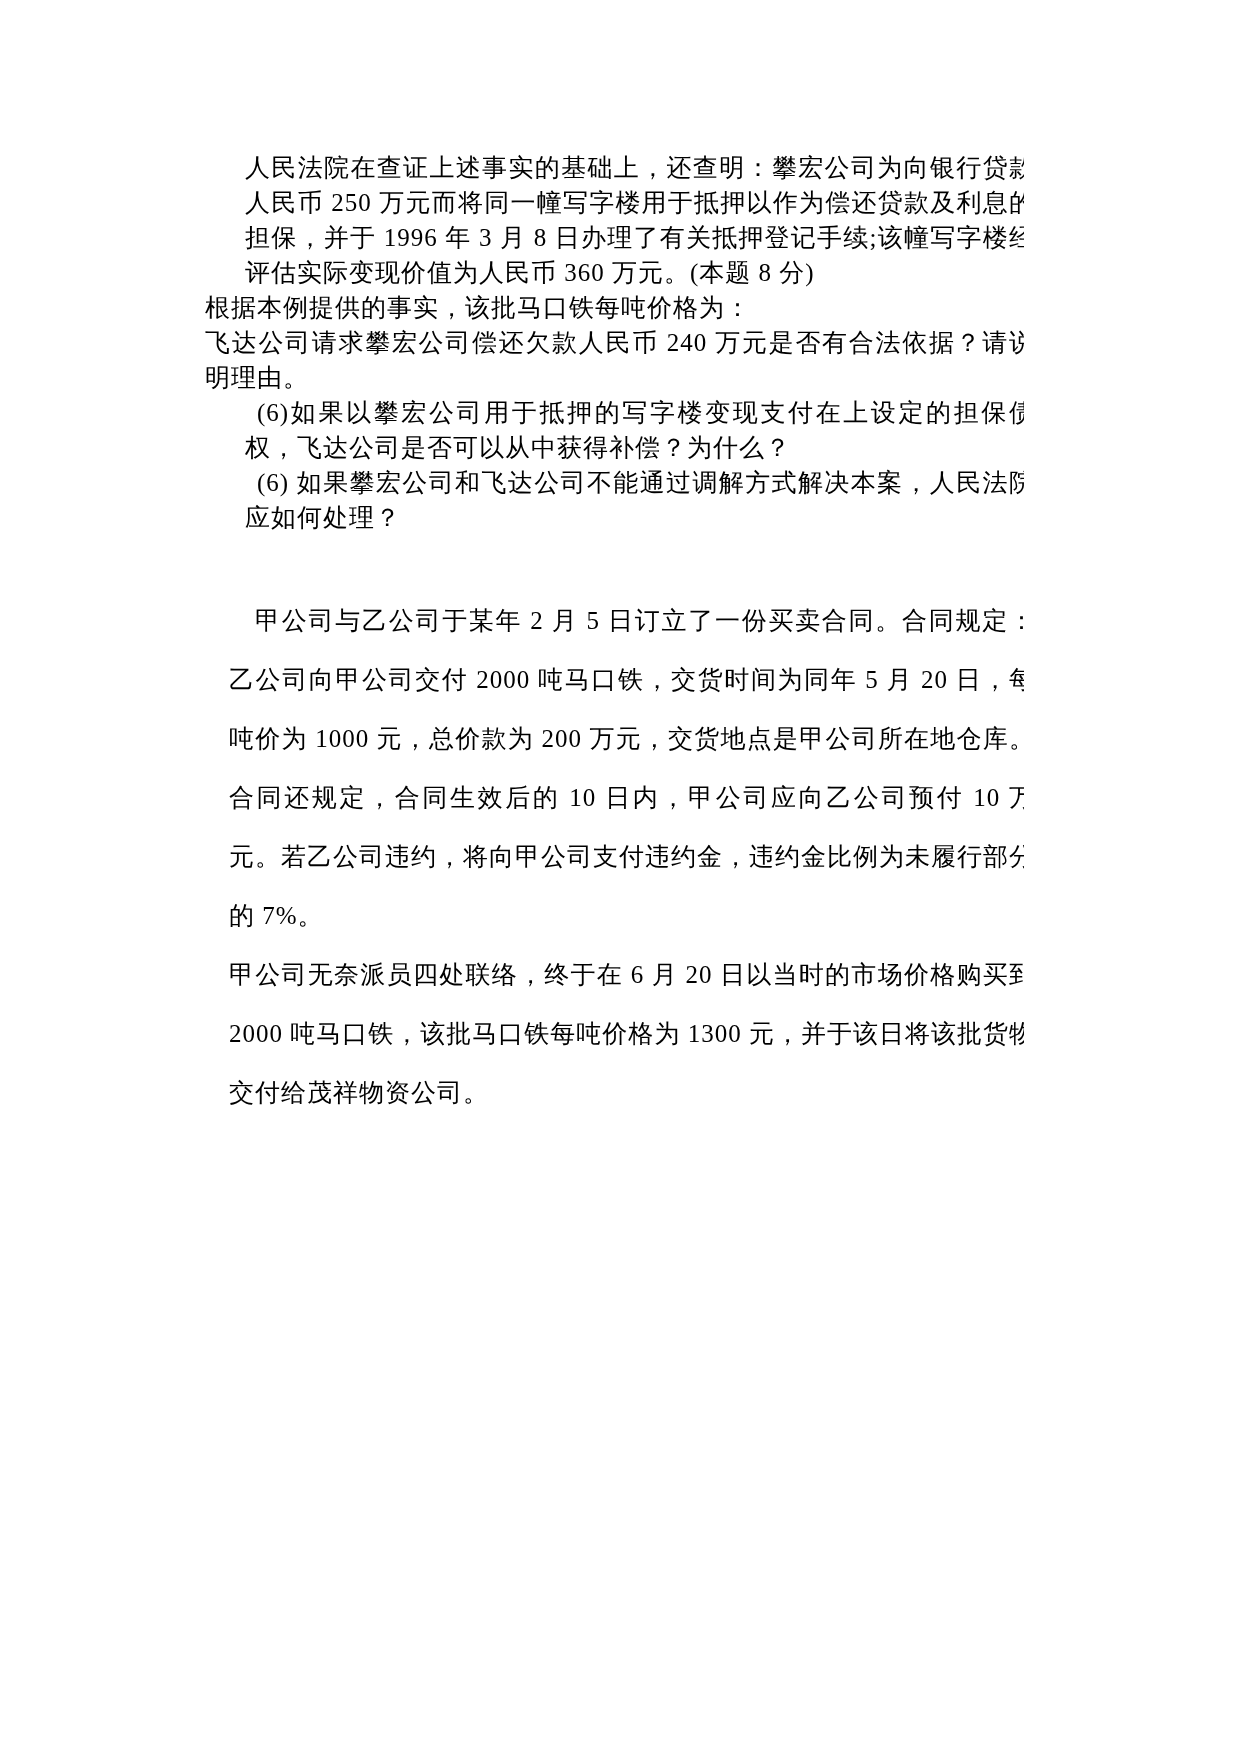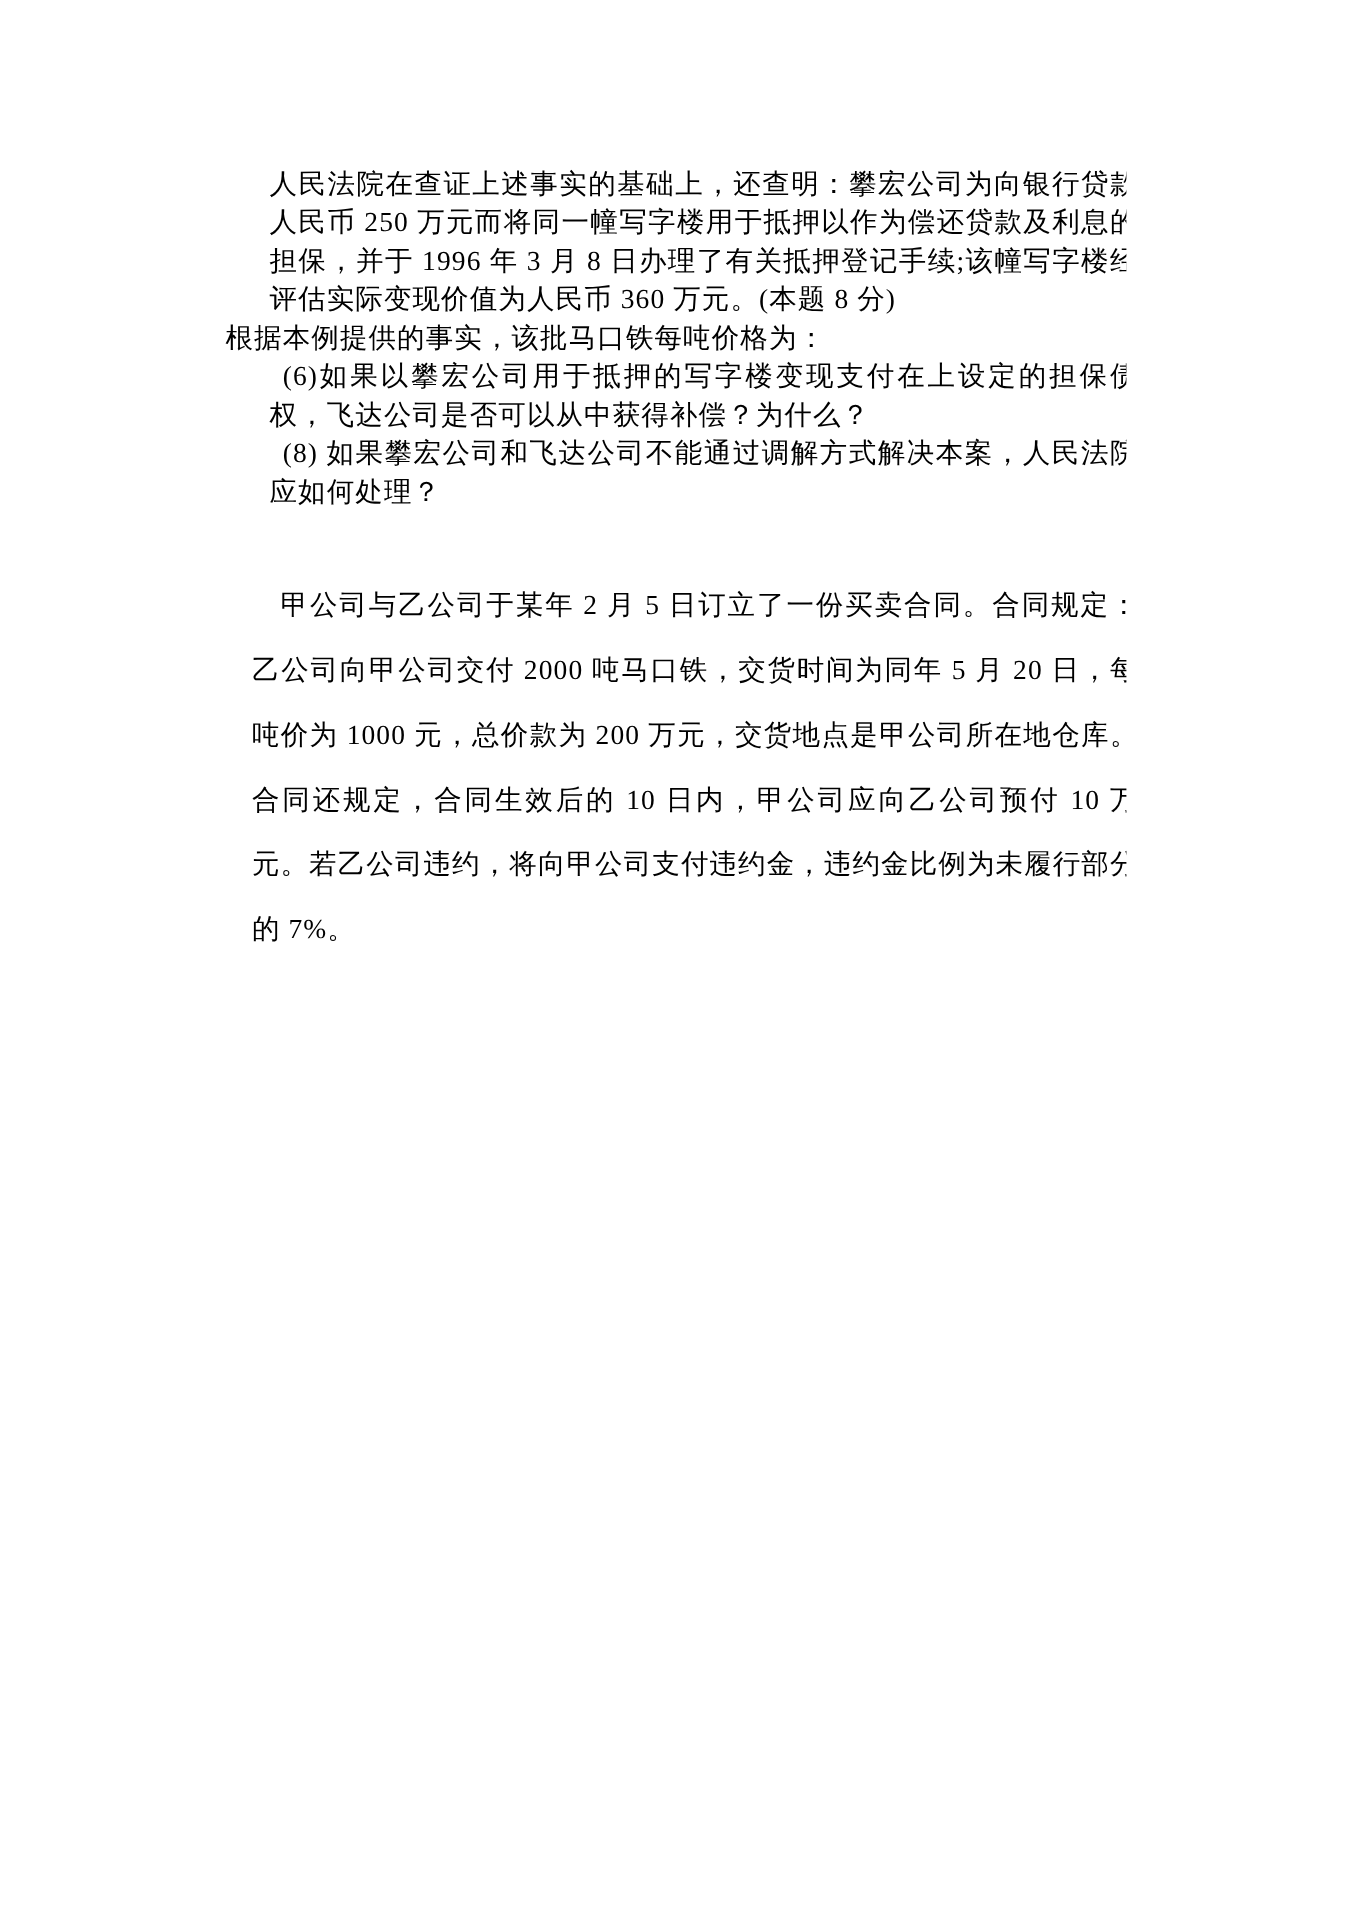--- a/index.html
+++ b/index.html
@@ -51,22 +51,24 @@
 </style>
 </head>
 <body>
 
 <div class="page">
   <div class="doc">
 
     <div class="sec1">
       <p class="indented">人民法院在查证上述事实的基础上，还查明：攀宏公司为向银行贷款人民币 250 万元而将同一幢写字楼用于抵押以作为偿还贷款及利息的担保，并于 1996 年 3 月 8 日办理了有关抵押登记手续;该幢写字楼经评估实际变现价值为人民币 360 万元。(本题 8 分)</p>
       <p class="flush">根据本例提供的事实，该批马口铁每吨价格为：</p>
+      <p class="flush">飞达公司请求攀宏公司偿还欠款人民币 240 万元是否有合法依据？请说明理由。</p>
       <p class="qnum">(6)如果以攀宏公司用于抵押的写字楼变现支付在上设定的担保债权，飞达公司是否可以从中获得补偿？为什么？</p>
-      <p class="qnum">(8) 如果攀宏公司和飞达公司不能通过调解方式解决本案，人民法院应如何处理？</p>
+      <p class="qnum">(6) 如果攀宏公司和飞达公司不能通过调解方式解决本案，人民法院应如何处理？</p>
     </div>
 
     <div class="sec2">
       <p class="first-indent">甲公司与乙公司于某年 2 月 5 日订立了一份买卖合同。合同规定：乙公司向甲公司交付 2000 吨马口铁，交货时间为同年 5 月 20 日，每吨价为 1000 元，总价款为 200 万元，交货地点是甲公司所在地仓库。合同还规定，合同生效后的 10 日内，甲公司应向乙公司预付 10 万元。若乙公司违约，将向甲公司支付违约金，违约金比例为未履行部分的 7%。</p>
+      <p>甲公司无奈派员四处联络，终于在 6 月 20 日以当时的市场价格购买到 2000 吨马口铁，该批马口铁每吨价格为 1300 元，并于该日将该批货物交付给茂祥物资公司。</p>
     </div>
 
   </div>
 </div>
 
 </body></html>

